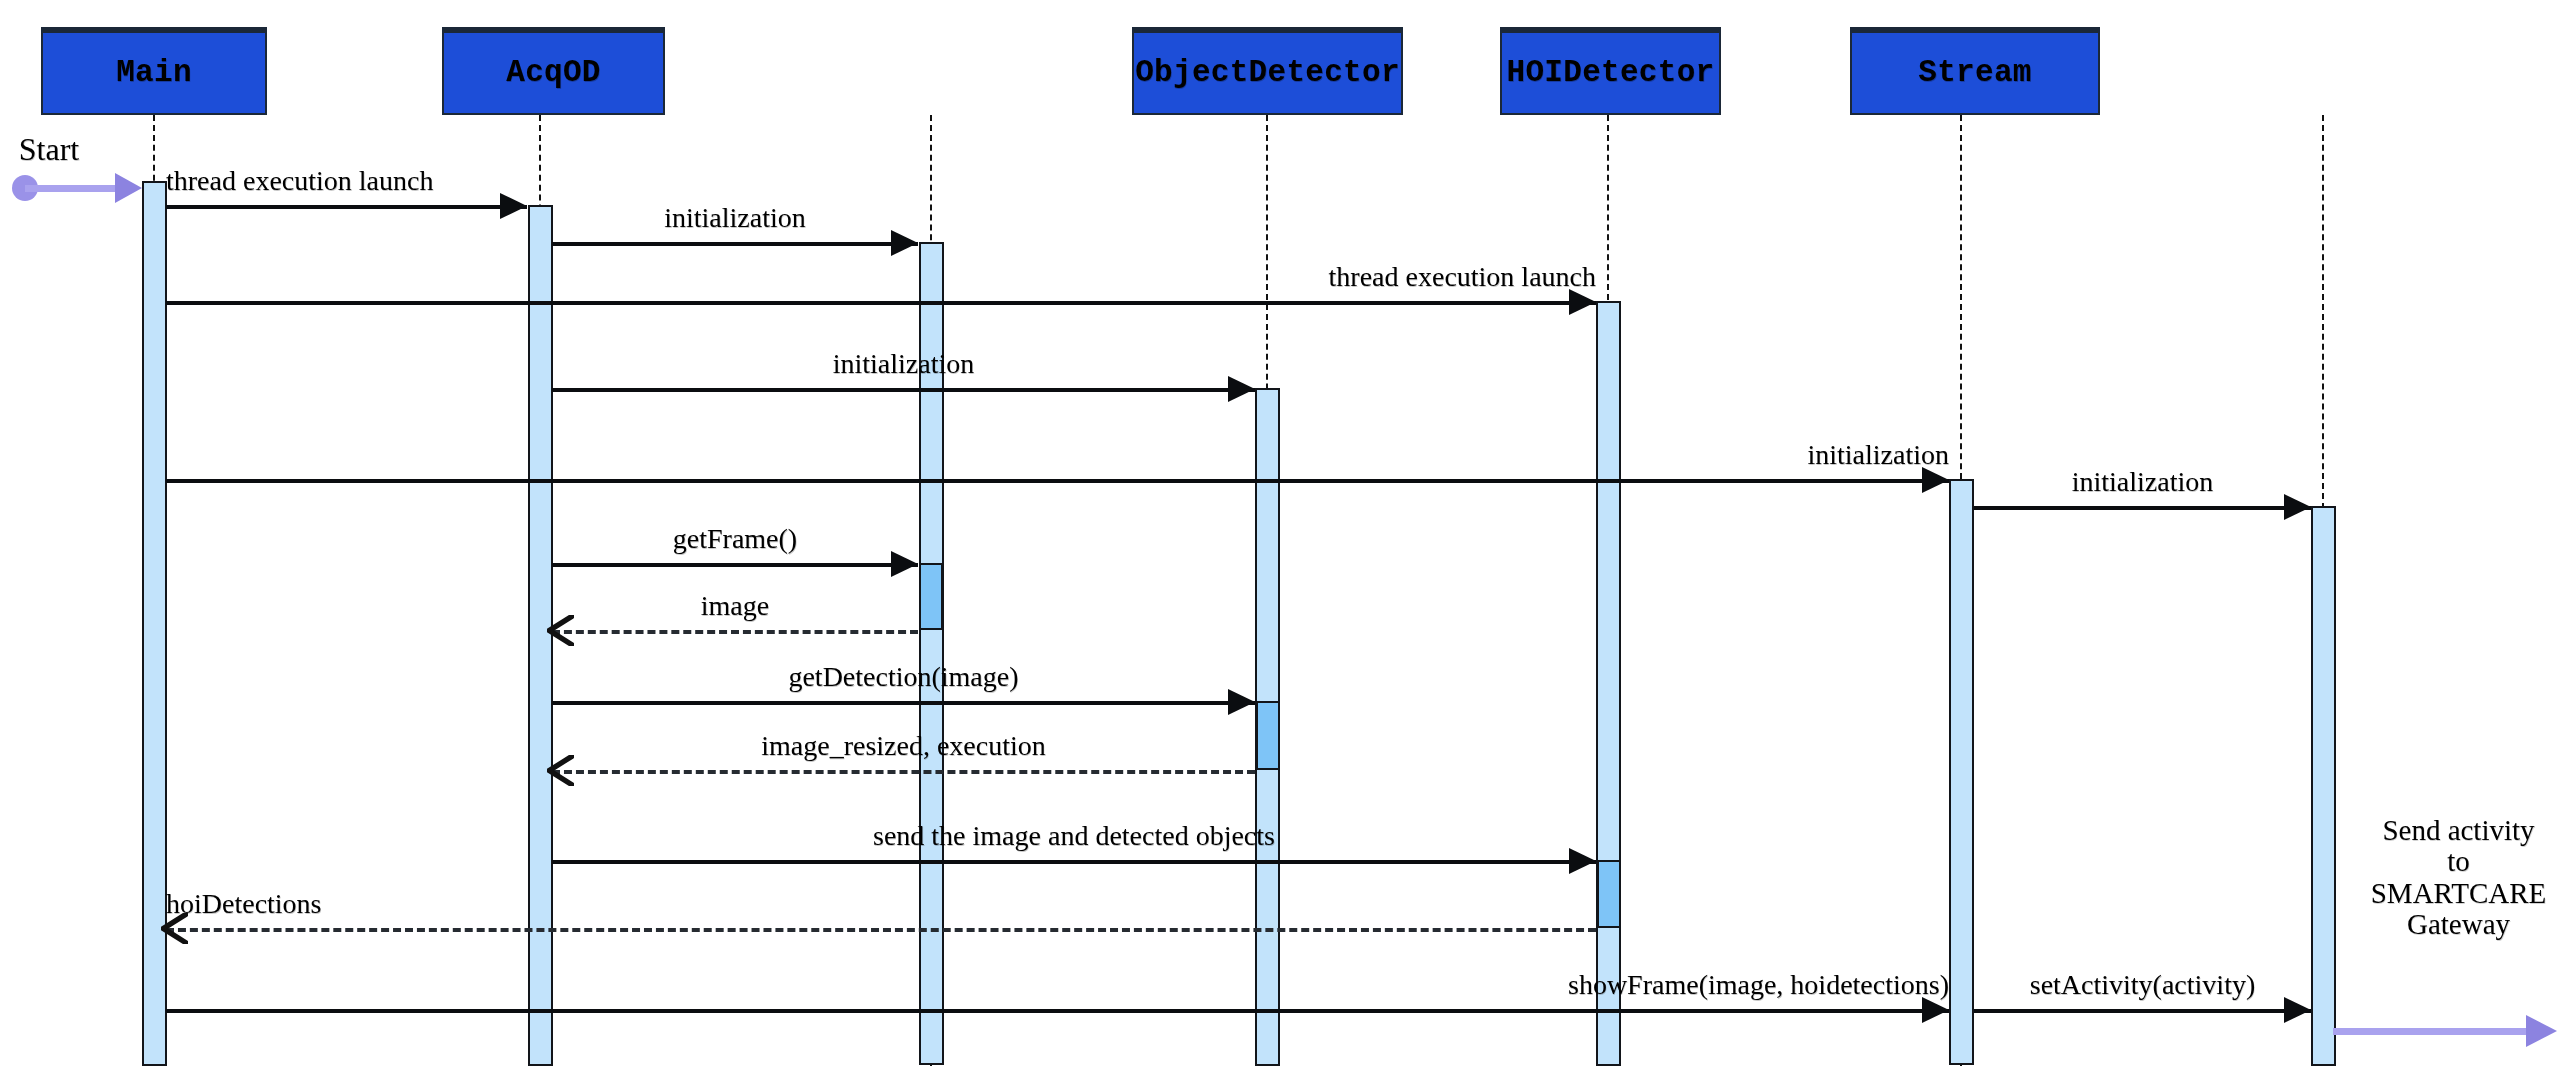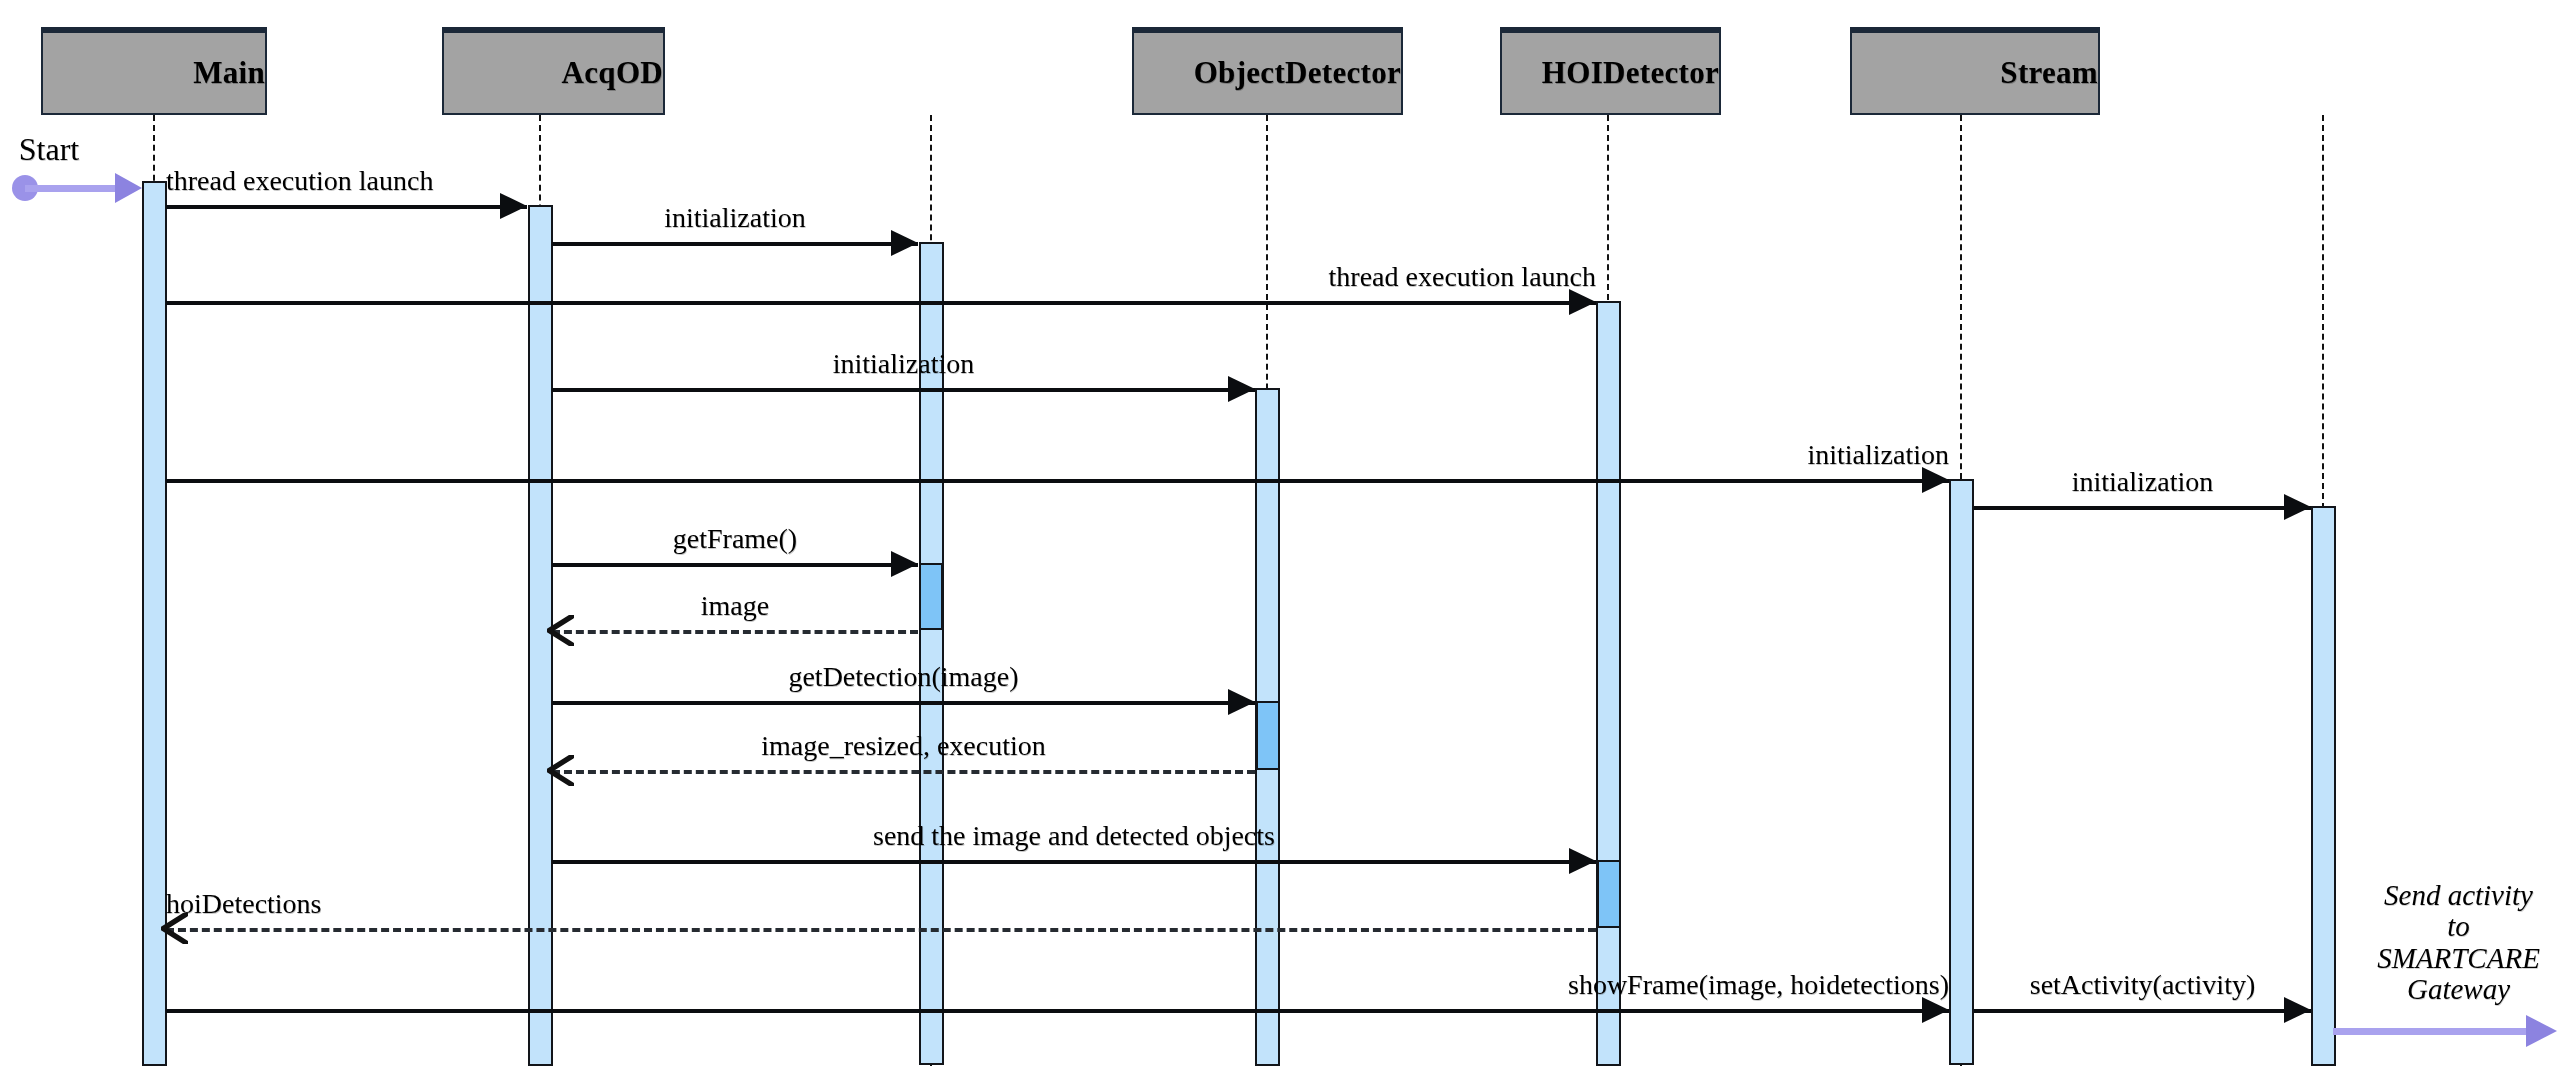--- a/index.html
+++ b/index.html
@@ -14,30 +14,31 @@
     height: 1087px;
     background: #ffffff;
     font-family: "Liberation Serif", "DejaVu Serif", serif;
     overflow: hidden;
   }
 
   
   .lifeline-head {
     position: absolute;
     box-sizing: border-box;
-    background: #a3a3a3;
+    background: #1d4ed8;
     border: 2.4px solid #1b2838;
     border-top-width: 6.5px;
     display: flex;
     align-items: center;
-    justify-content: flex-end;
+    justify-content: center;
     color: #000000;
     font-weight: bold;
     letter-spacing: 0.3px;
     text-shadow: 0.6px 0.6px 0 rgba(0,0,0,0.25);
+    font-family: Liberation Mono, monospace;
   }
   .lifeline-head .head-label {
     font-size: 31px;
     line-height: 1;
     white-space: nowrap;
   }
 
   
   .lifeline-dash {
     position: absolute;
@@ -276,21 +277,21 @@
     <div class="msg" style="left: 166px; top: 1009px; width: 1783px;">
       <div class="line"></div>
       <div class="head-solid" style="left: 1756px;"></div>
       <div class="label right-anchor">showFrame(image, hoidetections)</div>
     </div>
     <div class="msg" style="left: 1974px; top: 1009px; width: 337px;">
       <div class="line"></div>
       <div class="head-solid" style="left: 310px;"></div>
       <div class="label">setActivity(activity)</div>
     </div>
-    <div class="note-text" style="left: 2347px; top: 880px; width: 223px; font-style: italic;">Send activity
+    <div class="note-text" style="left: 2347px; top: 815px; width: 223px;">Send activity
 to
 SMARTCARE
 Gateway</div>
     <div class="out-arrow" style="left: 2333px; top: 1028px;">
       <div class="stem" style="width: 193px;"></div>
       <div class="tip" style="left: 193px;"></div>
     </div>
   </div>
 
 

